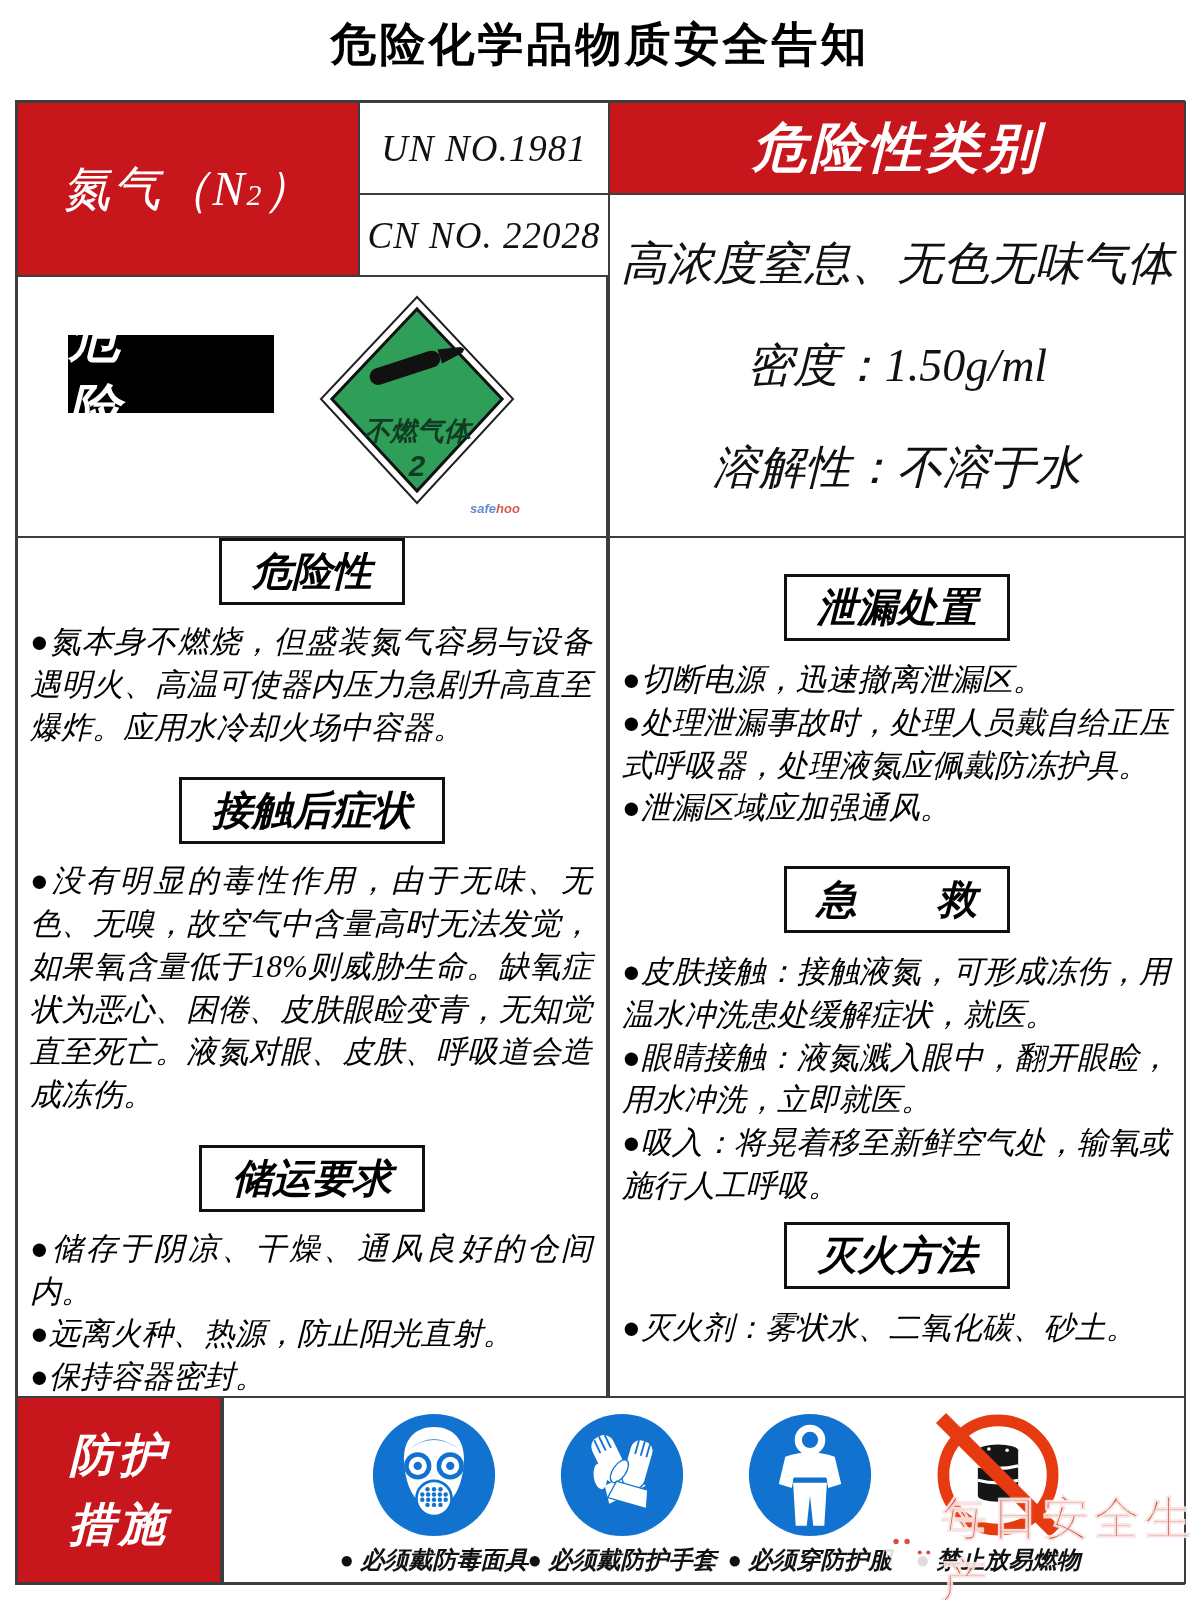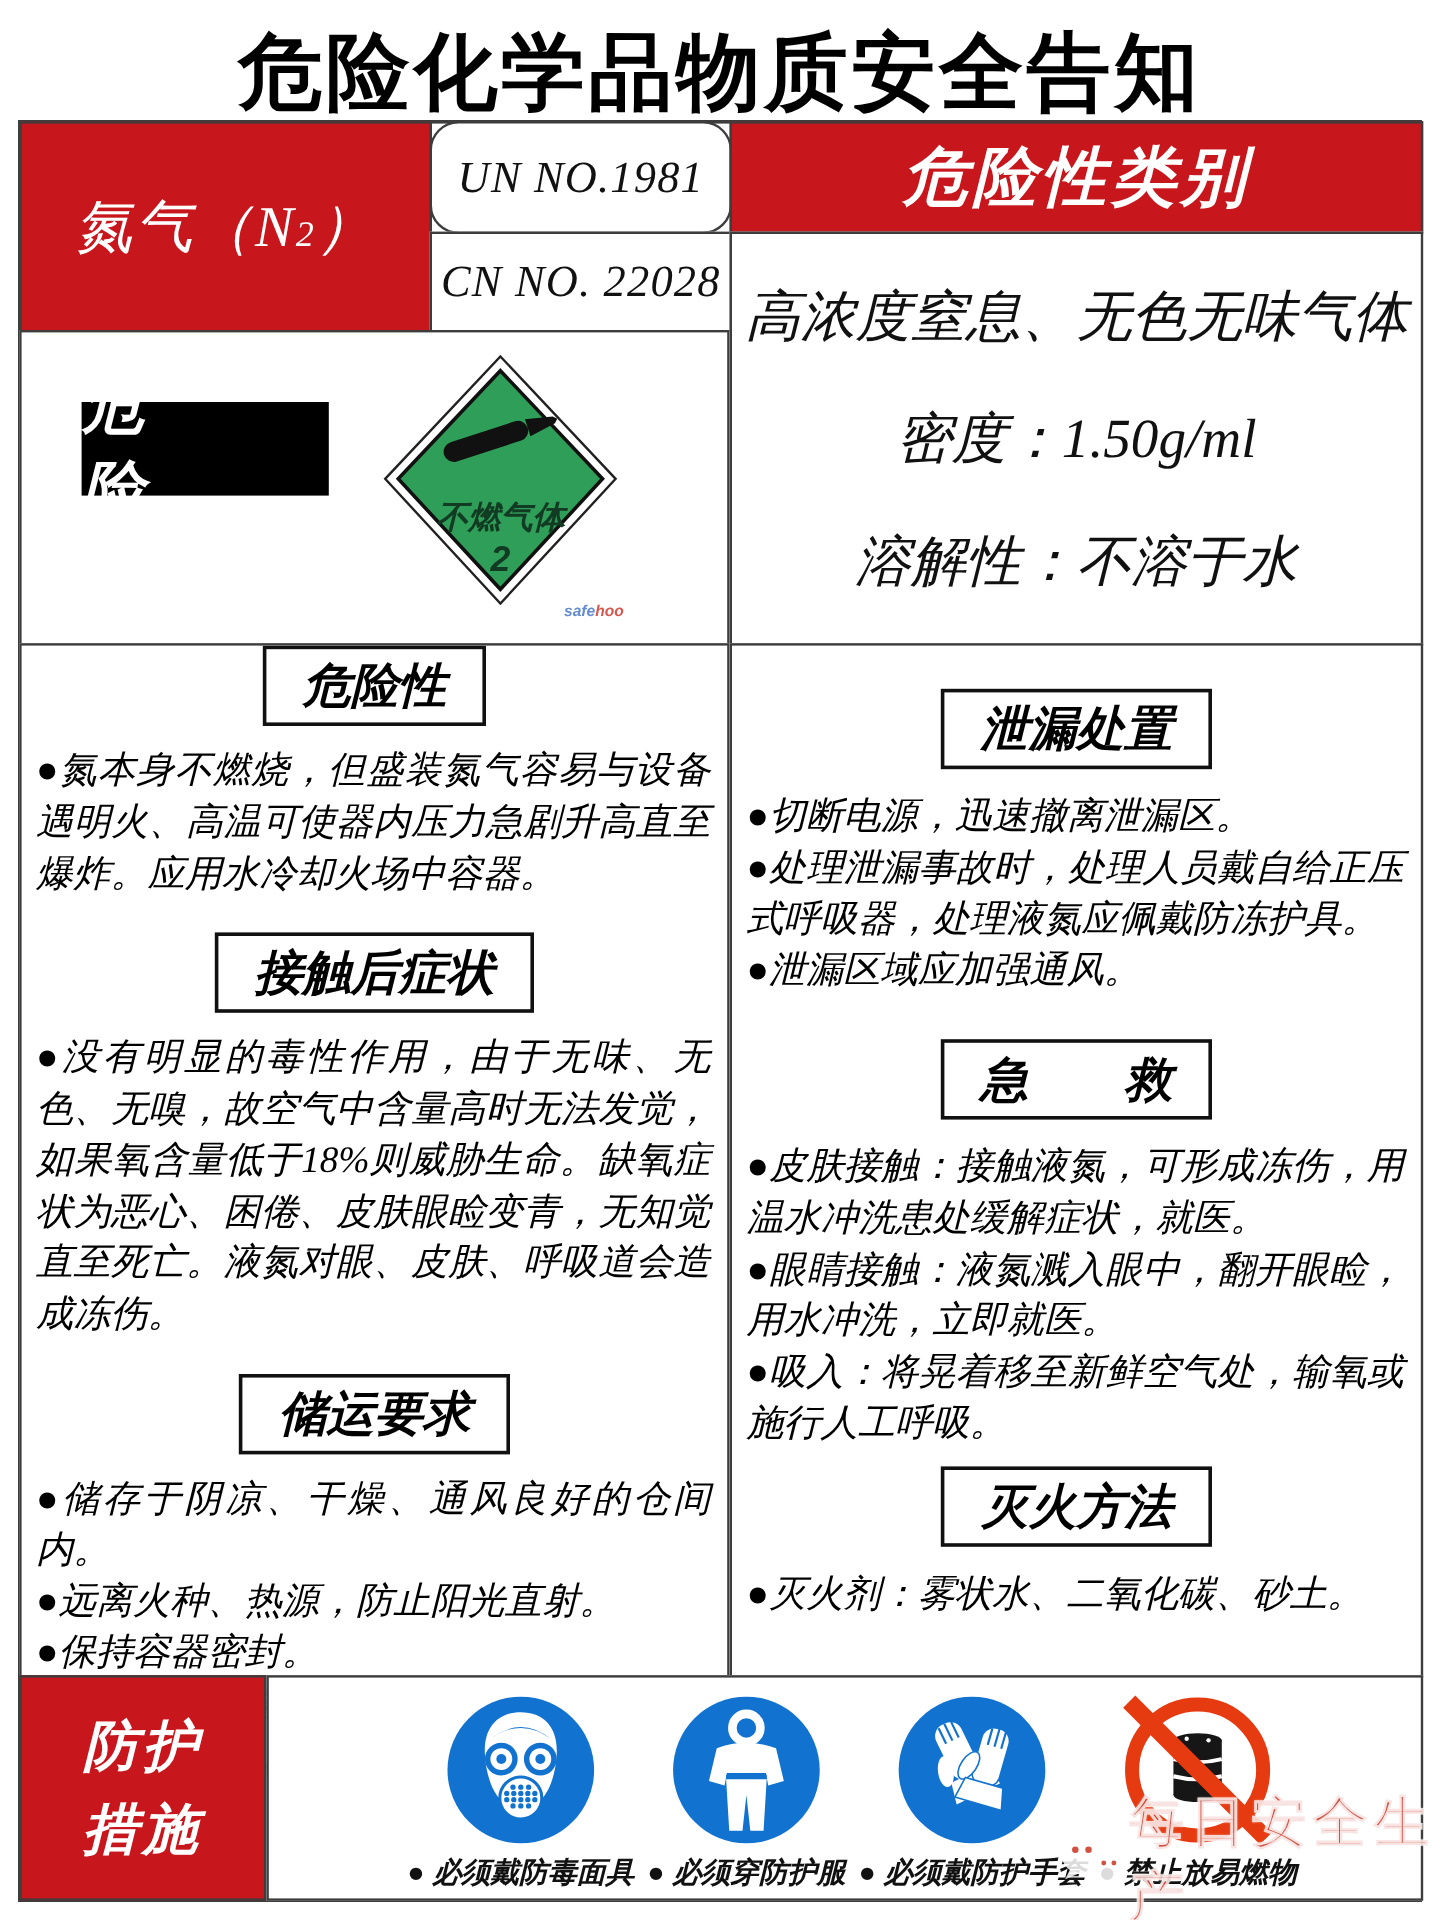--- a/index.html
+++ b/index.html
@@ -1,31 +1,31 @@
 <!DOCTYPE html>
 <html><head>
 <meta charset="utf-8">
 <style>
   html,body{margin:0;padding:0;background:#fff;}
   body{width:1200px;height:1600px;position:relative;overflow:hidden;
        font-family:"Liberation Sans","DejaVu Sans",sans-serif;color:#111;}
   .page-title{position:absolute;top:14px;left:0;width:1200px;text-align:center;
-      font-size:70px;font-weight:bold;letter-spacing:3px;color:#000;}
+      font-size:46px;font-weight:bold;letter-spacing:3px;color:#000;}
   .sheet{position:absolute;left:15px;top:100px;width:1170px;height:1485px;
       border:3px solid #3d3d3d;box-sizing:border-box;background:#fff;font-style:italic;}
   .cell{position:absolute;border:2px solid #3d3d3d;box-sizing:border-box;background:#fff;}
   .red{background:#c8161d;color:#fff;}
   .center{display:flex;align-items:center;justify-content:center;}
 
   
   .cell-name{left:-2px;top:-2px;width:344px;height:176px;font-size:48px;
       font-family:"Liberation Serif","DejaVu Serif",serif;letter-spacing:2px;}
   .cell-name .subnum{font-size:30px;}
   .cell-un{left:340px;top:-2px;width:252px;height:94px;font-size:37px;
-      font-family:"Liberation Serif","DejaVu Serif",serif;letter-spacing:1px;border-radius:24px;}
+      font-family:"Liberation Serif","DejaVu Serif",serif;letter-spacing:1px;}
   .cell-cn{left:340px;top:90px;width:252px;height:84px;font-size:37px;
       font-family:"Liberation Serif","DejaVu Serif",serif;letter-spacing:1px;}
   .cell-class{left:590px;top:-2px;width:578px;height:94px;font-size:54px;font-weight:bold;letter-spacing:4px;}
   .cell-props{left:590px;top:90px;width:578px;height:345px;
       font-family:"Liberation Serif","DejaVu Serif",serif;font-size:46px;
       display:flex;flex-direction:column;align-items:center;padding-top:38px;}
   .cell-props .prop-line{margin-bottom:40px;}
 
   
   .cell-hazard{left:-2px;top:172px;width:592px;height:263px;padding-left:20px;}
@@ -169,45 +169,45 @@
             <circle cx="50" cy="73" r="1.7"></circle>
             <circle cx="55" cy="73" r="1.7"></circle>
         </g>
       </svg>
       <div class="icon-caption">● 必须戴防毒面具</div>
     </div>
 
     <div class="icon-group">
       <svg viewBox="0 0 100 100">
         <circle cx="50" cy="50" r="47" fill="#1173cf"></circle>
-        <circle cx="50" cy="23" r="9" fill="none" stroke="#fff" stroke-width="5.5"></circle>
-        <path d="M31,36 Q50,29 69,36 L74,57 L64,60 L62.5,52 L37.5,52 L36,60 L26,57 Z" fill="#fff"></path>
-        <rect x="37" y="53" width="26" height="2.5" fill="#1173cf"></rect>
-        <path d="M37,56 L63,56 L61,89 L52.5,89 L50,66 L47.5,89 L39,89 Z" fill="#fff"></path>
-      </svg>
-      <div class="icon-caption">● 必须穿防护服</div>
-    </div>
-
-    <div class="icon-group">
-      <svg viewBox="0 0 100 100">
-        <circle cx="50" cy="50" r="47" fill="#1173cf"></circle>
         <g transform="rotate(-26 44 48)">
           <rect x="36" y="18" width="18" height="38" rx="8" fill="#fff"></rect>
           <ellipse cx="33" cy="46" rx="5" ry="10" fill="#fff" transform="rotate(18 33 46)"></ellipse>
           <polygon points="33,54 58,54 61,68 30,68" fill="#fff"></polygon>
           <path d="M41,19 L41,30 M45.5,18 L45.5,30 M50,19 L50,30" stroke="#1173cf" stroke-width="1.4" fill="none"></path>
         </g>
         <g transform="rotate(16 58 52)">
           <rect x="50" y="22" width="18" height="38" rx="8" fill="#fff" stroke="#1173cf" stroke-width="1"></rect>
           <ellipse cx="47" cy="50" rx="5" ry="10" fill="#fff" stroke="#1173cf" stroke-width="1" transform="rotate(18 47 50)"></ellipse>
           <polygon points="47,58 72,58 75,72 44,72" fill="#fff" stroke="#1173cf" stroke-width="1"></polygon>
           <path d="M55,23 L55,34 M59.5,22 L59.5,34 M64,23 L64,34" stroke="#1173cf" stroke-width="1.4" fill="none"></path>
         </g>
       </svg>
       <div class="icon-caption">● 必须戴防护手套</div>
+    </div>
+
+    <div class="icon-group">
+      <svg viewBox="0 0 100 100">
+        <circle cx="50" cy="50" r="47" fill="#1173cf"></circle>
+        <circle cx="50" cy="23" r="9" fill="none" stroke="#fff" stroke-width="5.5"></circle>
+        <path d="M31,36 Q50,29 69,36 L74,57 L64,60 L62.5,52 L37.5,52 L36,60 L26,57 Z" fill="#fff"></path>
+        <rect x="37" y="53" width="26" height="2.5" fill="#1173cf"></rect>
+        <path d="M37,56 L63,56 L61,89 L52.5,89 L50,66 L47.5,89 L39,89 Z" fill="#fff"></path>
+      </svg>
+      <div class="icon-caption">● 必须穿防护服</div>
     </div>
 
     <div class="icon-group">
       <svg viewBox="0 0 100 100">
         <circle cx="50" cy="50" r="42" fill="#fff" stroke="#e63b11" stroke-width="9"></circle>
         <g fill="#161616">
           <ellipse cx="50" cy="31" rx="15.5" ry="4.5"></ellipse>
           <rect x="34.5" y="31" width="31" height="35"></rect>
           <ellipse cx="50" cy="66" rx="15.5" ry="4.5"></ellipse>
         </g>

